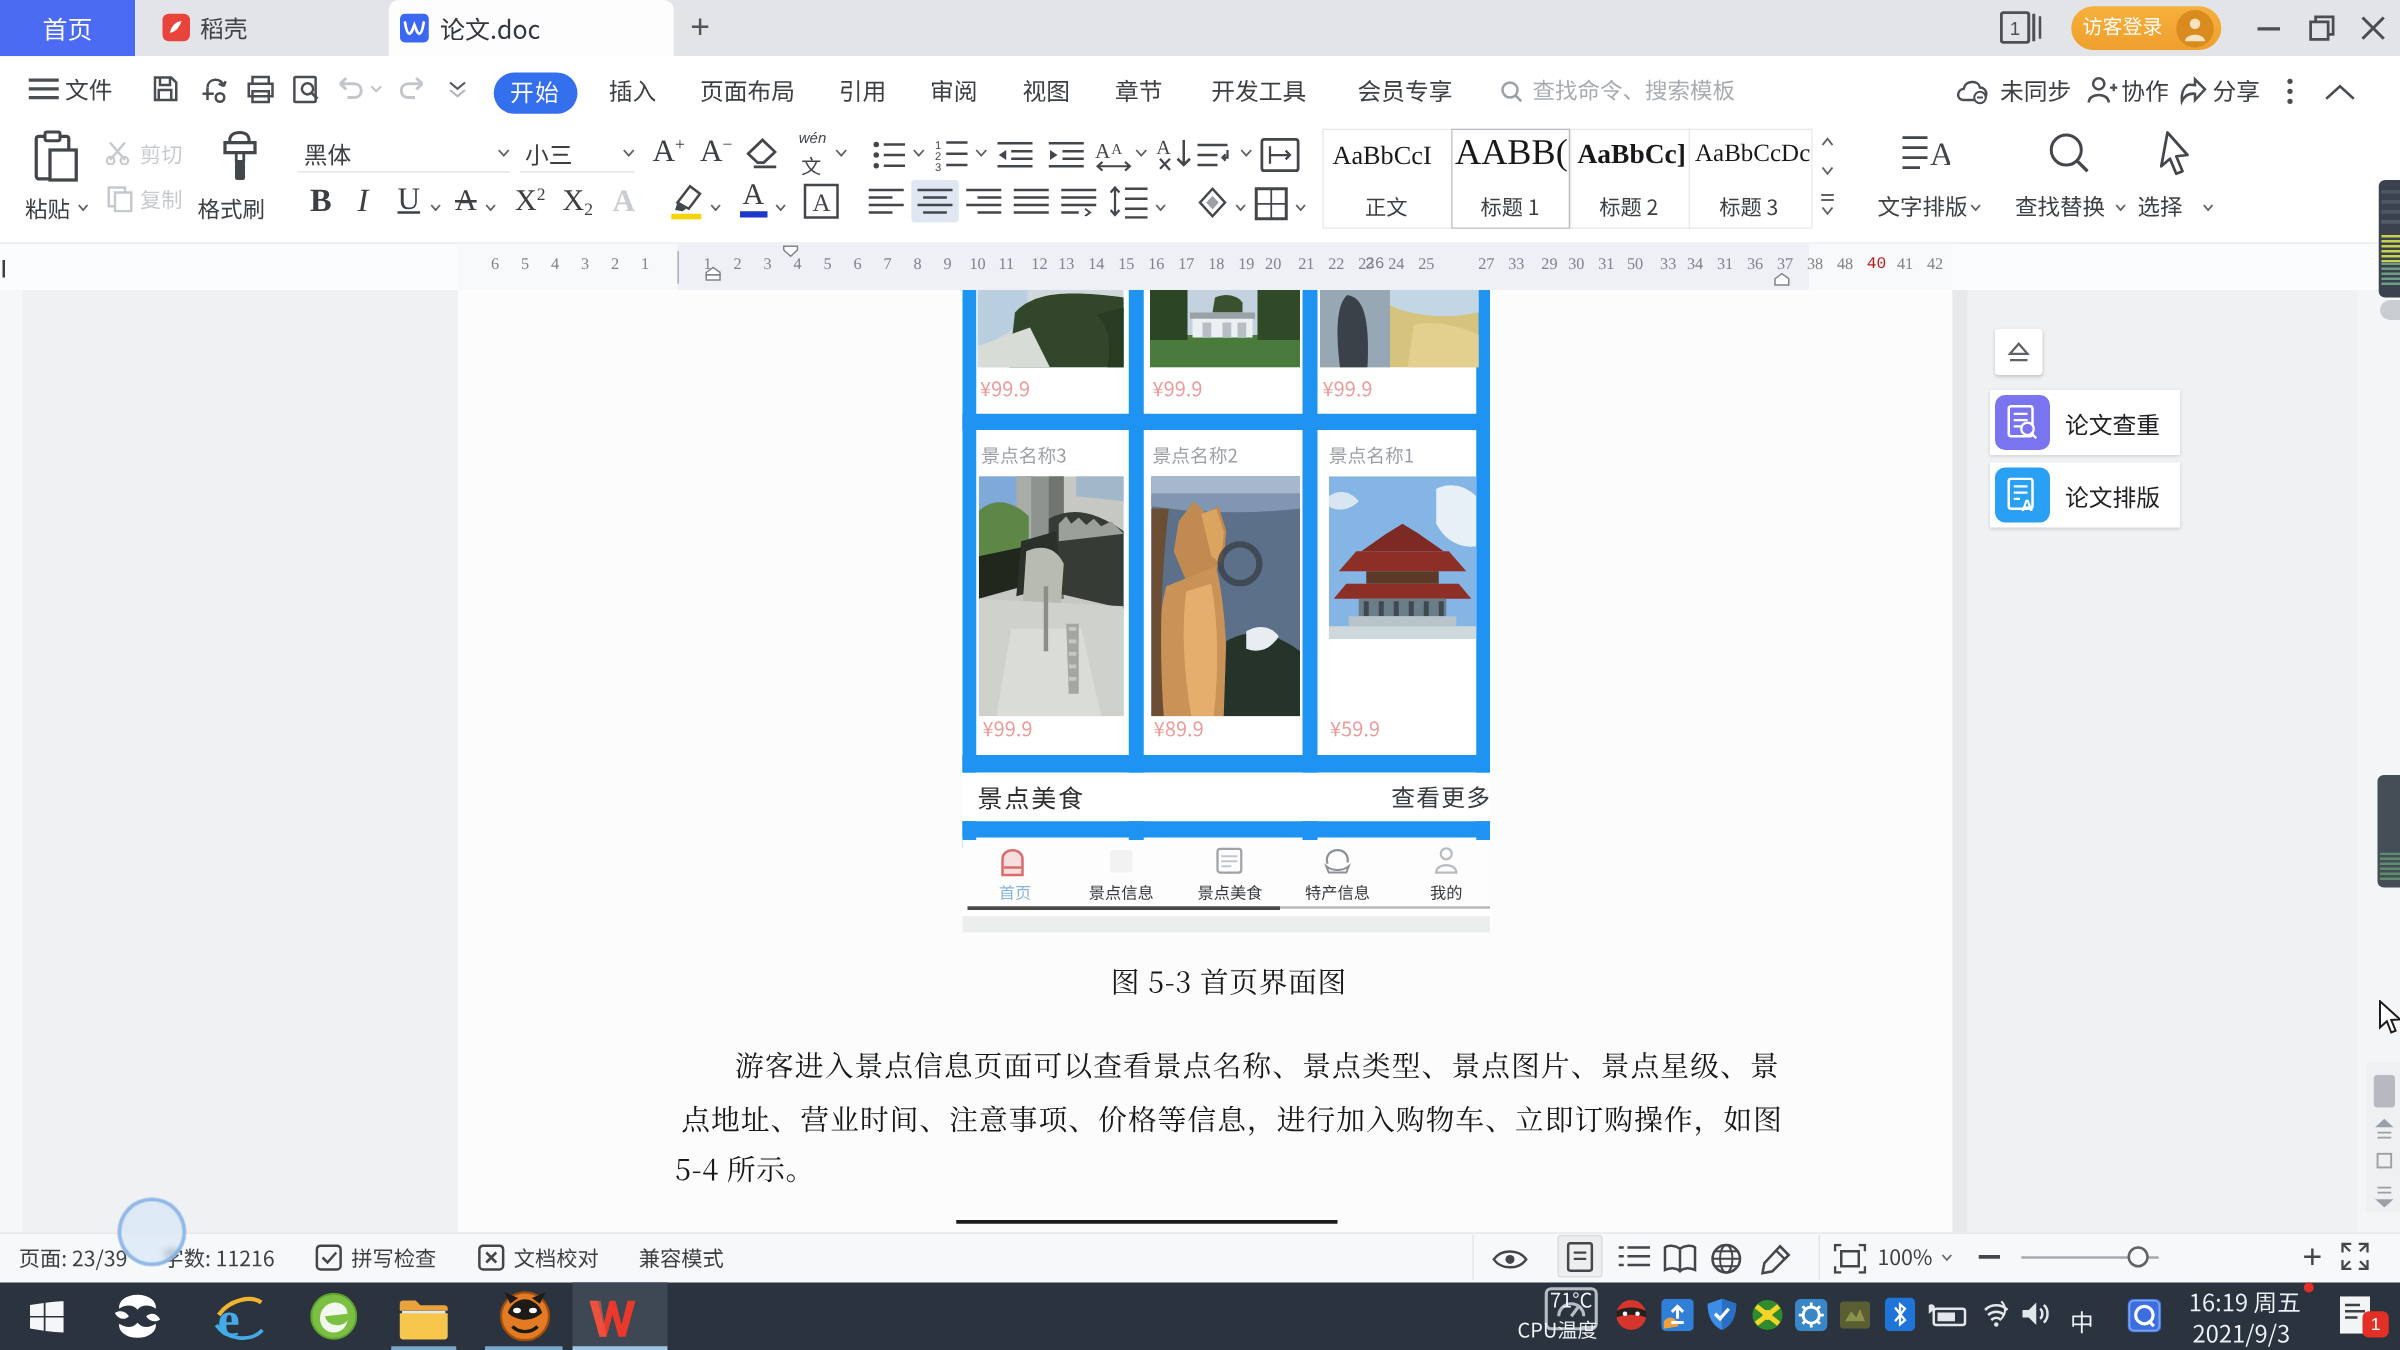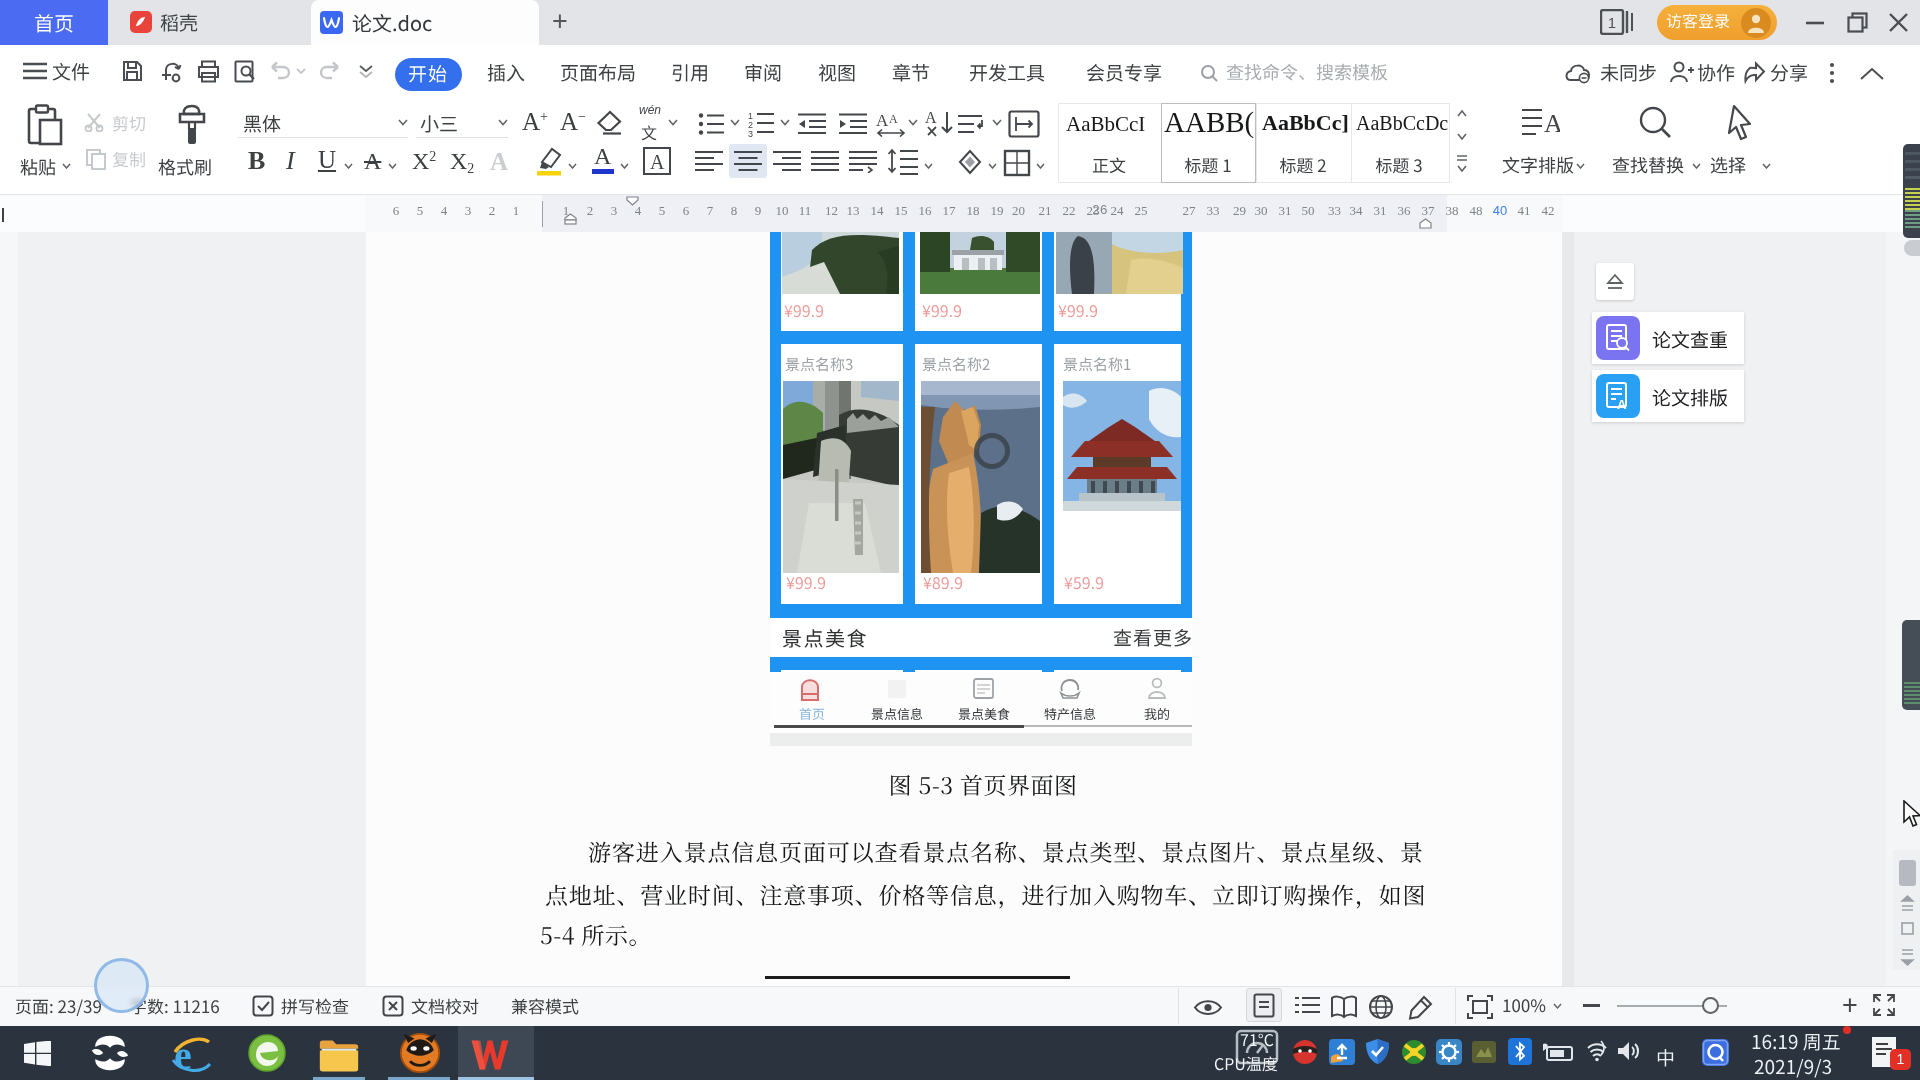--- a/index.html
+++ b/index.html
@@ -380,21 +380,21 @@
 <div class="a" style="left:1252px;top:203px;width:18px;text-align:center;font-size:13px;color:#7f848a;font-family:'Liberation Serif'">30</div>
 <div class="a" style="left:1276px;top:203px;width:18px;text-align:center;font-size:13px;color:#7f848a;font-family:'Liberation Serif'">31</div>
 <div class="a" style="left:1299px;top:203px;width:18px;text-align:center;font-size:13px;color:#7f848a;font-family:'Liberation Serif'">50</div>
 <div class="a" style="left:1323px;top:203px;width:18px;text-align:right;font-size:13px;color:#7f848a;font-family:'Liberation Serif'">33</div>
 <div class="a" style="left:1347px;top:203px;width:18px;text-align:center;font-size:13px;color:#7f848a;font-family:'Liberation Serif'">34</div>
 <div class="a" style="left:1371px;top:203px;width:18px;text-align:center;font-size:13px;color:#7f848a;font-family:'Liberation Serif'">31</div>
 <div class="a" style="left:1395px;top:203px;width:18px;text-align:center;font-size:13px;color:#7f848a;font-family:'Liberation Serif'">36</div>
 <div class="a" style="left:1419px;top:203px;width:18px;text-align:center;font-size:13px;color:#7f848a;font-family:'Liberation Serif'">37</div>
 <div class="a" style="left:1443px;top:203px;width:18px;text-align:center;font-size:13px;color:#7f848a;font-family:'Liberation Serif'">38</div>
 <div class="a" style="left:1467px;top:203px;width:18px;text-align:center;font-size:13px;color:#7f848a;font-family:'Liberation Serif'">48</div>
-<div class="a" style="left:1491px;top:203px;width:18px;text-align:center;font-size:13px;color:#3b82f6;font-family:Liberation Sans, sans-serif">40</div>
+<div class="a" style="left:1491px;top:203px;width:18px;text-align:right;font-size:13px;color:#b91c1c;font-family:Liberation Mono, monospace">40</div>
 <div class="a" style="left:1515px;top:203px;width:18px;text-align:center;font-size:13px;color:#7f848a;font-family:'Liberation Serif'">41</div>
 <div class="a" style="left:1539px;top:203px;width:18px;text-align:center;font-size:13px;color:#7f848a;font-family:'Liberation Serif'">42</div>
 <div class="a" style="left:542px;top:201px;width:1px;height:26px;background:#9aa0a6"></div>
 
 <svg class="a" style="left:626px;top:196px" width="13" height="10" viewBox="0 0 13 10">
     <path d="M1 1 h11 v3 l-5.5 5 L1 4 Z" fill="#fdfdfe" stroke="#7f848a" stroke-width="1.2"></path>
   </svg>
 <svg class="a" style="left:564px;top:213px" width="13" height="12" viewBox="0 0 13 12">
     <path d="M1 5 l5.5 -4 L12 5 v2 h-11 Z" fill="#fdfdfe" stroke="#7f848a" stroke-width="1.2"></path>
     <rect x="1" y="7" width="11" height="4" fill="#fdfdfe" stroke="#7f848a" stroke-width="1.2"></rect>

